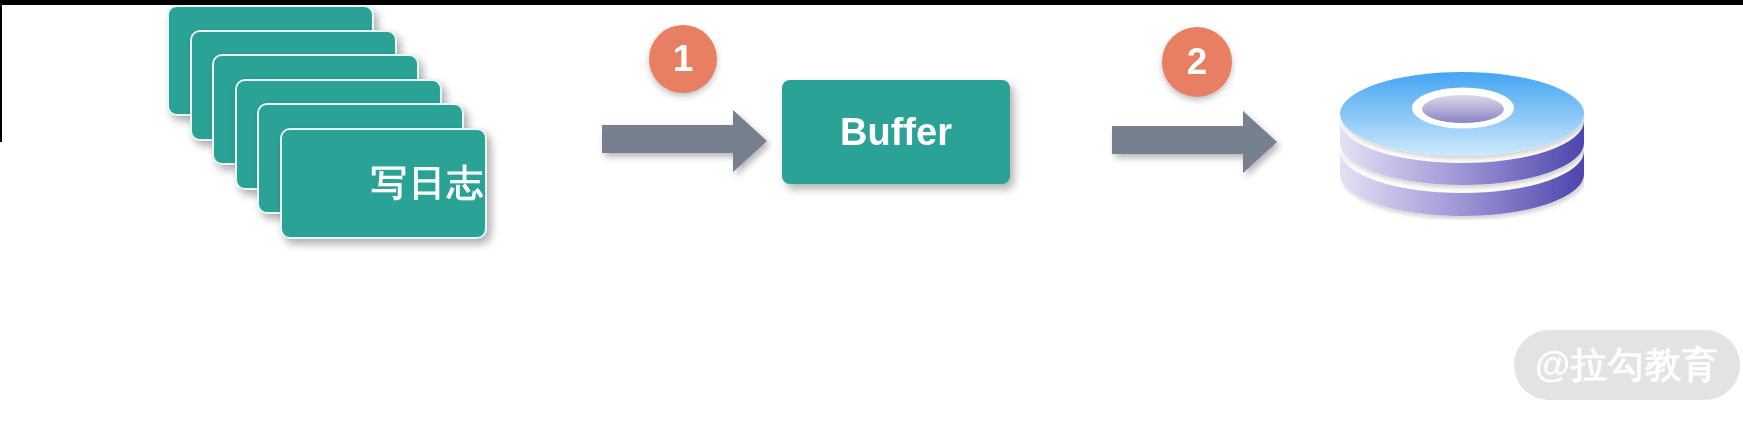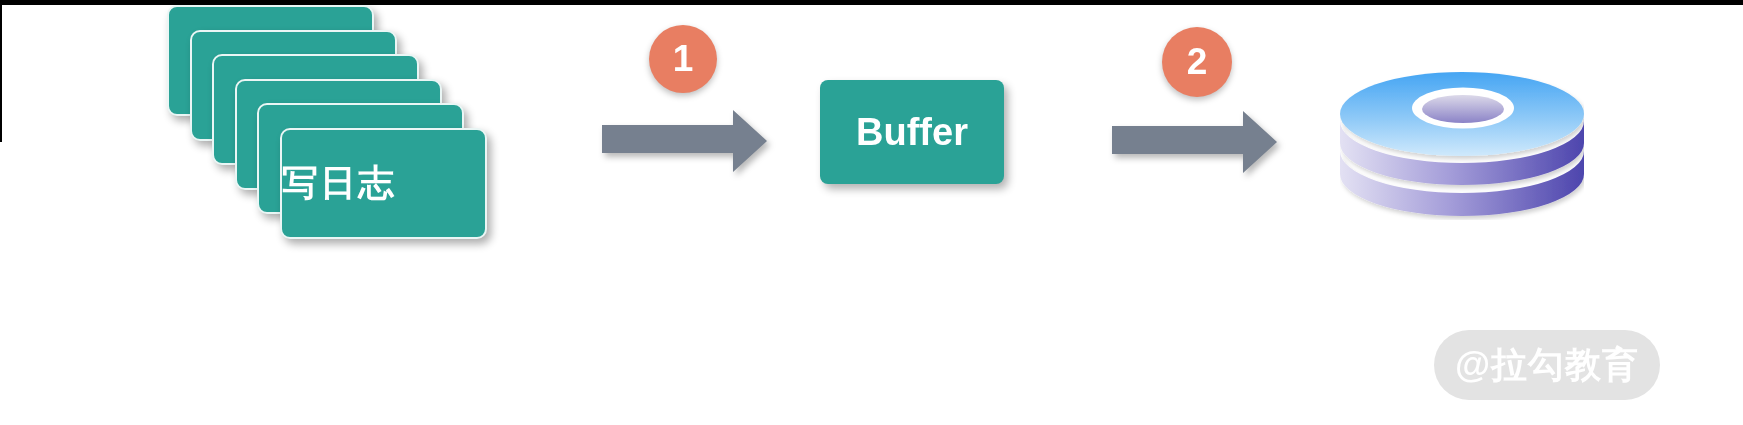--- a/index.html
+++ b/index.html
@@ -8,58 +8,58 @@
     overflow:hidden;font-family:"Liberation Sans","DejaVu Sans",sans-serif;
   }
   .top-bar{position:absolute;left:0;top:0;width:1743px;height:5px;background:#000;}
   .left-strip{position:absolute;left:0;top:0;width:2px;height:142px;background:#000;}
 
   
   .log-card{
     position:absolute;width:207px;height:111px;border-radius:10px;
     background:#2aa296;border:2px solid rgba(255,255,255,0.9);
     box-shadow:4px 5px 8px rgba(0,0,0,0.32);box-sizing:border-box;
-    display:flex;align-items:center;justify-content:flex-start;
+    display:flex;align-items:center;justify-content:flex-end;
   }
   .log-card-label{
     color:#ffffff;font-size:36px;font-weight:bold;letter-spacing:2px;
   }
 
   
   .arrow-svg{position:absolute;overflow:visible;}
   .arrow-shape{fill:#76808F;filter:drop-shadow(3px 4px 3px rgba(0,0,0,0.28));}
 
   
   .badge{
     position:absolute;width:68px;height:68px;border-radius:50%;
     background:#E87E62;box-shadow:0 3px 6px rgba(0,0,0,0.25);
     display:flex;align-items:center;justify-content:center;
     color:#ffffff;font-size:37px;font-weight:bold;
   }
 
   
   .buffer-box{
-    position:absolute;left:820px;top:80px;width:184px;height:104px;
+    position:absolute;left:782px;top:80px;width:228px;height:104px;
     border-radius:8px;background:#2aa296;box-shadow:4px 5px 8px rgba(0,0,0,0.3);
     display:flex;align-items:center;justify-content:center;
   }
   .buffer-label{color:#ffffff;font-size:38px;font-weight:600;}
 
   
   .interval-caption{
     position:absolute;left:1098px;top:222px;width:224px;text-align:center;
     color:#595959;font-size:38px;font-weight:bold;
   }
 
   
   .disk-icon{position:absolute;left:1340px;top:72px;}
 
   
   .watermark{
-    position:absolute;left:1434px;top:330px;width:226px;height:70px;
+    position:absolute;left:1514px;top:330px;width:226px;height:70px;
     border-radius:35px;background:#e3e3e3;
     display:flex;align-items:center;justify-content:center;
     color:#ffffff;font-size:36px;font-weight:bold;letter-spacing:1px;
   }
 </style>
 </head>
 <body>
 
 <div class="stage">
 

